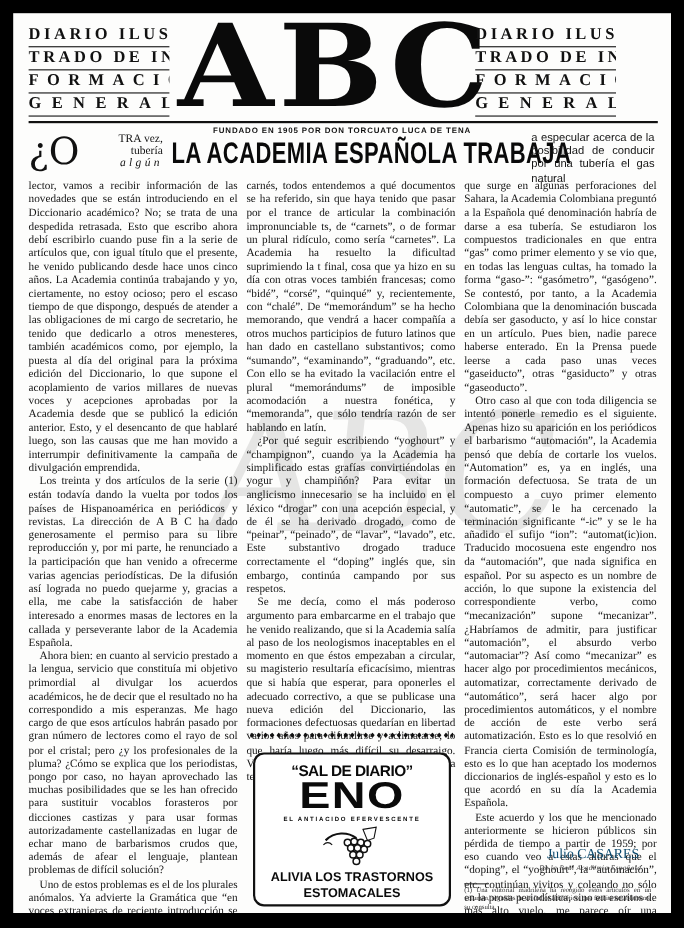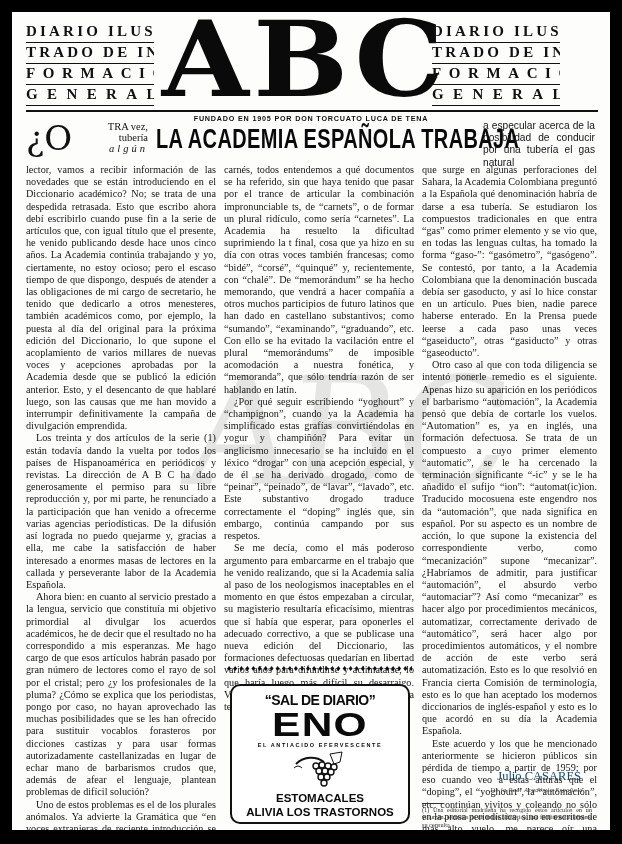--- a/index.html
+++ b/index.html
@@ -108,22 +108,22 @@
           <circle cx="38" cy="16" r="3"></circle>
           <circle cx="44" cy="17" r="3"></circle>
         <circle cx="29" cy="21" r="3"></circle>
           <circle cx="35" cy="21" r="3"></circle>
           <circle cx="41" cy="22" r="3"></circle>
         <circle cx="31" cy="27" r="3"></circle>
           <circle cx="37" cy="27" r="3"></circle>
         <circle cx="34" cy="33" r="3"></circle>
       </g>
     </svg>
+    <div class="ad-claim">ALIVIA LOS TRASTORNOS</div>
     <div class="ad-claim">ESTOMACALES</div>
-    <div class="ad-claim">ALIVIA LOS TRASTORNOS</div>
   </div>
 
   <div class="col col3" style="top:152px;">
     <p class="noindent">que surge en algunas perforaciones del Sahara, la Academia Colombiana preguntó a la Española qué denominación habría de darse a esa tubería. Se estudiaron los compuestos tradicionales en que entra “gas” como primer elemento y se vio que, en todas las lenguas cultas, ha tomado la forma “gaso-”: “gasómetro”, “gasógeno”. Se contestó, por tanto, a la Academia Colombiana que la denominación buscada debía ser gasoducto, y así lo hice constar en un artículo. Pues bien, nadie parece haberse enterado. En la Prensa puede leerse a cada paso unas veces “gaseiducto”, otras “gasiducto” y otras “gaseoducto”.</p>
     <p>Otro caso al que con toda diligencia se intentó ponerle remedio es el siguiente. Apenas hizo su aparición en los periódicos el barbarismo “automación”, la Academia pensó que debía de cortarle los vuelos. “Automation” es, ya en inglés, una formación defectuosa. Se trata de un compuesto a cuyo primer elemento “automatic”, se le ha cercenado la terminación significante “-ic” y se le ha añadido el sufijo “ion”: “automat(ic)ion. Traducido mocosuena este engendro nos da “automación”, que nada significa en español. Por su aspecto es un nombre de acción, lo que supone la existencia del correspondiente verbo, como “mecanización” supone “mecanizar”. ¿Habríamos de admitir, para justificar “automación”, el absurdo verbo “automaciar”? Así como “mecanizar” es hacer algo por procedimientos mecánicos, automatizar, correctamente derivado de “automático”, será hacer algo por procedimientos automáticos, y el nombre de acción de este verbo será automatización. Esto es lo que resolvió en Francia cierta Comisión de terminología, esto es lo que han aceptado los modernos diccionarios de inglés-español y esto es lo que acordó en su día la Academia Española.</p>
     <p>Este acuerdo y los que he mencionado anteriormente se hicieron públicos sin pérdida de tiempo a partir de 1959; por eso cuando veo a estas alturas que el “doping”, el “yoghourt”, la “automación”, etc. continúan vivitos y coleando no sólo en la prosa periodística, sino en escritos de más alto vuelo, me parece oír una vocecilla burlona que me está susurrando: “Los muertos que vos matáis gozan de buena salud”. He aquí el porqué del desencanto a que me he referido al principio.</p>
   </div>
 
   <div class="signature">
     <div class="sig-name">Julio CASARES</div>

